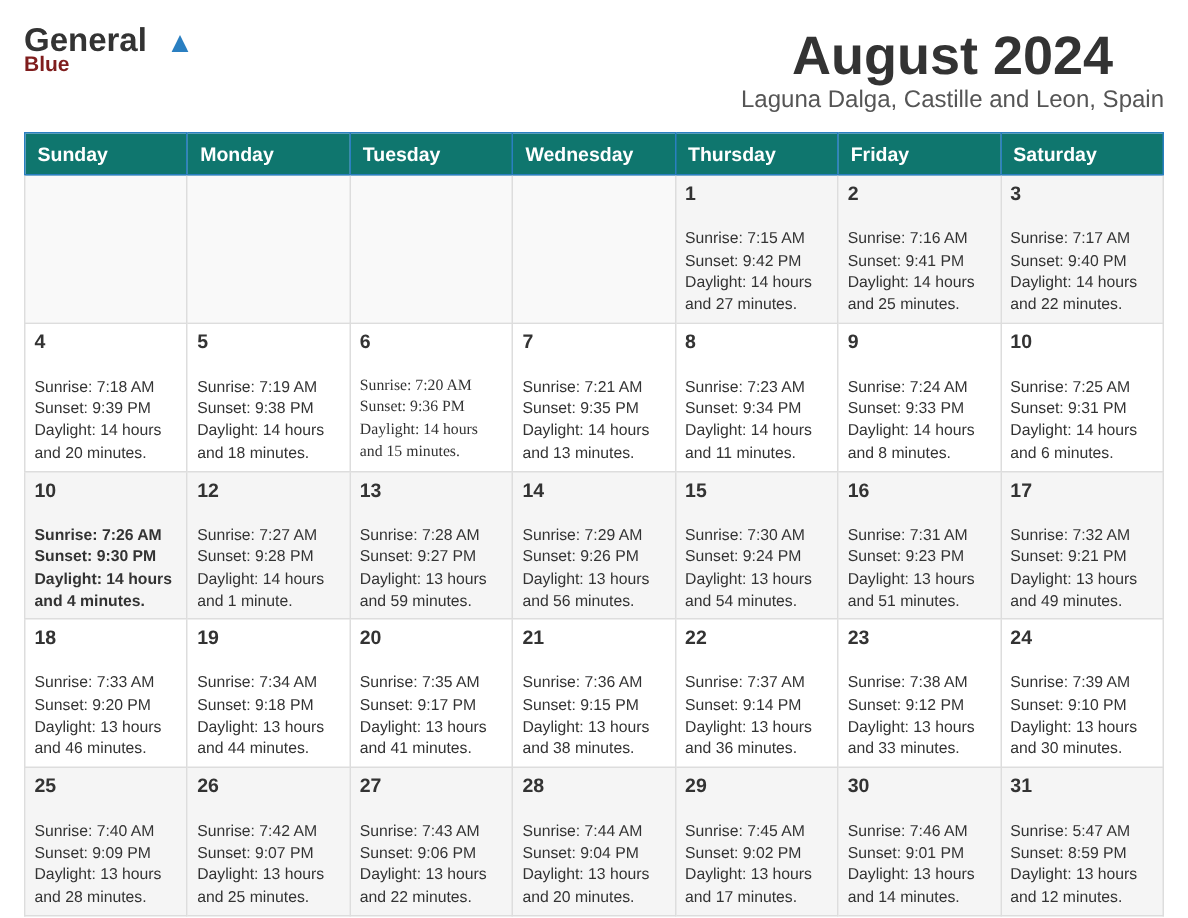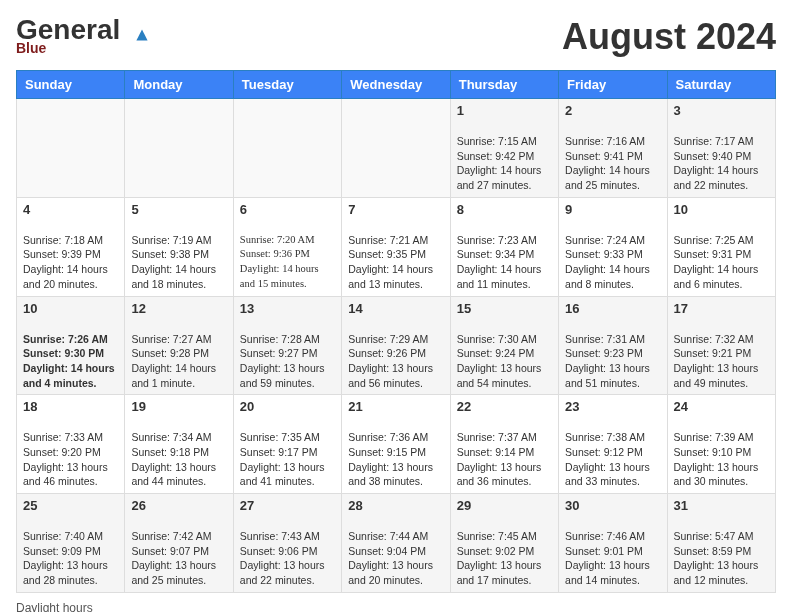--- a/index.html
+++ b/index.html
@@ -15,21 +15,21 @@
       justify-content: space-between;
       align-items: flex-start;
       margin-bottom: 12px;
     }
     .logo {
       display: flex;
       flex-direction: column;
       align-items: flex-start;
     }
     .logo-text {
-      font-size: 28px;
+      font-size: 22px;
       font-weight: bold;
       line-height: 1;
       display: flex;
       align-items: flex-end;
       gap: 13px;
     }
     .logo-general {
       color: #333;
     }
     .logo-icon {
@@ -50,21 +50,21 @@
     .location {
       font-size: 16px;
       color: #555;
     }
     .calendar {
       width: 100%;
       border-collapse: collapse;
       border: 1px solid #ccc;
     }
     .calendar th {
-      background-color: #3b82f6;
+      background-color: #0f766e;
       color: #fff;
       text-align: left;
       padding: 6px 8px;
       font-size: 13px;
       border: 1px solid #2a7fc1;
     }
     .calendar td {
       vertical-align: top;
       padding: 4px 6px;
       border: 1px solid #ddd;
@@ -109,20 +109,21 @@
     <div class="logo-text">
       <span class="logo-general">General</span>
       <svg class="logo-icon" viewBox="0 0 20 20">
         <polygon points="10,2 18,18 2,18" fill="#2a7fc1"></polygon>
       </svg>
     </div>
     <div style="font-size:14px;font-weight:bold;color:#7f1d1d;margin-top:-4px;">Blue</div>
   </div>
   <div class="title-area">
     <div class="month-year">August 2024</div>
+    <div class="location">Laguna Dalga, Castille and Leon, Spain</div>
   </div>
 </div>
 
 <table class="calendar">
   <thead>
     <tr>
     <th>Sunday</th>
         <th>Monday</th>
         <th>Tuesday</th>
         <th>Wednesday</th>

